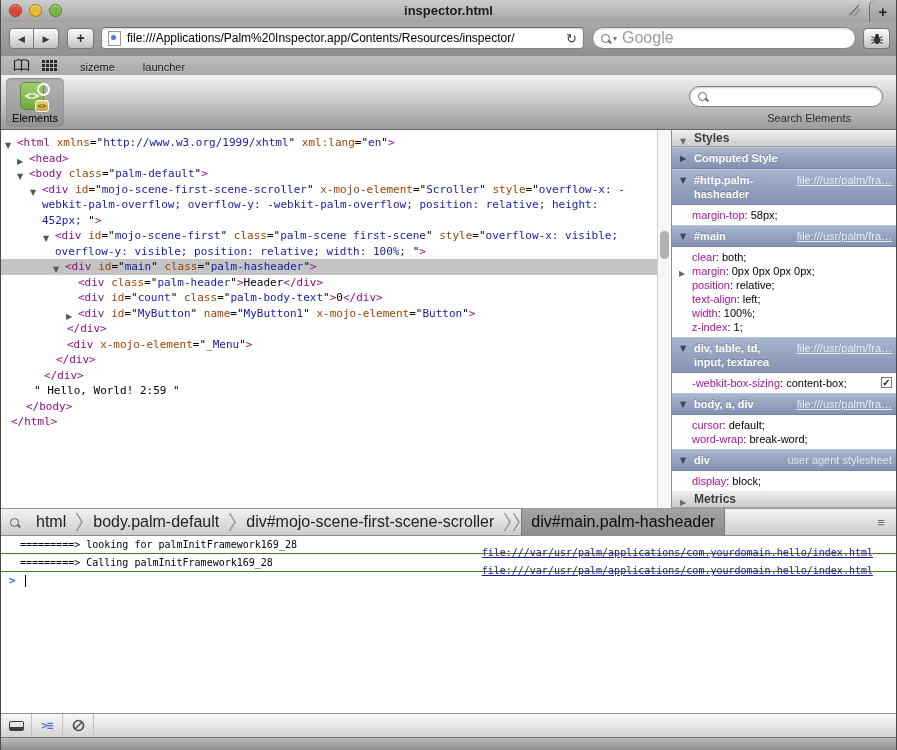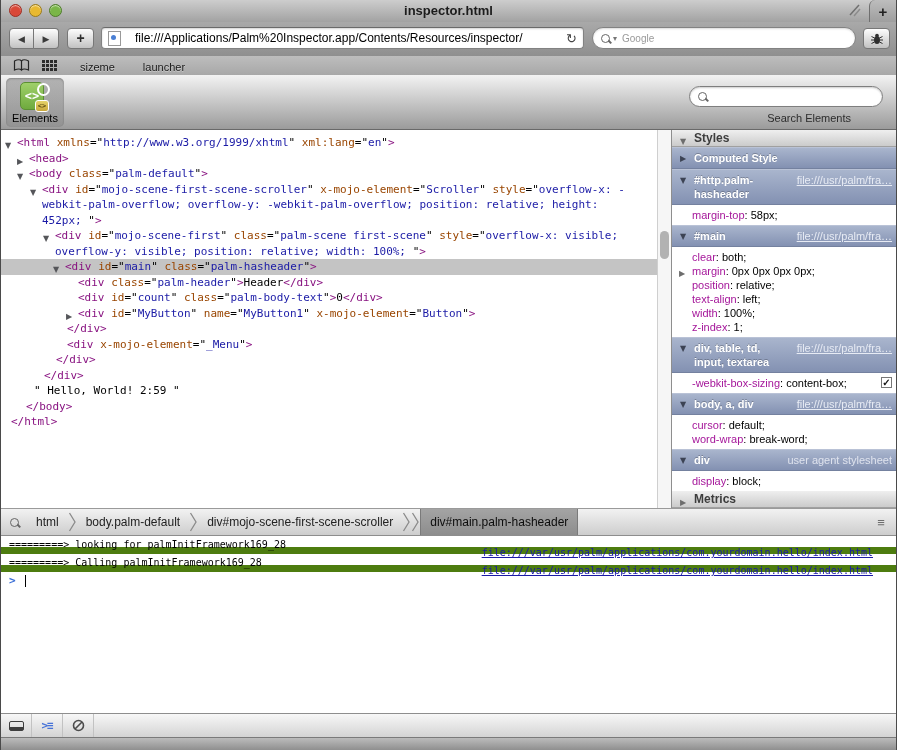--- a/index.html
+++ b/index.html
@@ -29,29 +29,29 @@
     border:1px solid #777;box-sizing:border-box;text-align:center;font-size:9px;line-height:20px;color:#3a3a3a;}
   .nav-btn.back{border-radius:4px 0 0 4px;}
   .nav-btn.fwd{border-radius:0 4px 4px 0;border-left:none;}
   .plus-btn{position:absolute;left:66px;top:6px;width:27px;height:21px;background:linear-gradient(#fdfdfd,#c2c2c2);
     border:1px solid #777;border-radius:4px;box-sizing:border-box;text-align:center;font-size:14px;font-weight:bold;line-height:19px;color:#2e2e2e;}
   .url-field{position:absolute;left:100px;top:5px;width:483px;height:22px;background:#fff;
     border:1px solid #828282;border-top-color:#6a6a6a;border-radius:4px;box-sizing:border-box;
     display:flex;align-items:center;padding:0 6px;box-shadow:inset 0 1px 2px rgba(0,0,0,.18);}
   .favicon{width:11px;height:13px;background:#fff;border:1px solid #999;position:relative;flex:0 0 auto;}
   .favicon::after{content:"";position:absolute;left:2px;top:3px;width:5px;height:5px;border-radius:50%;background:#4a7fd4;}
-  .url-field input{flex:1;border:none;outline:none;font-size:12px;color:#000;margin-left:12px;
+  .url-field input{flex:1;border:none;outline:none;font-size:12px;color:#000;margin-left:4px;
     font-family:"Liberation Sans",sans-serif;background:transparent;}
   .reload{flex:0 0 auto;font-size:13px;color:#444;margin-left:4px;}
   .gsearch{position:absolute;left:591px;top:5px;width:264px;height:22px;background:#fff;border:1px solid #828282;
     border-radius:11px;box-sizing:border-box;display:flex;align-items:center;padding:0 8px;box-shadow:inset 0 1px 2px rgba(0,0,0,.15);}
   .mag{width:7px;height:7px;border:1.5px solid #666;border-radius:50%;position:relative;flex:0 0 auto;}
   .mag::after{content:"";position:absolute;left:6px;top:6px;width:4px;height:1.5px;background:#666;transform:rotate(45deg);}
   .gsearch .dd{font-size:8px;color:#777;margin:0 3px 0 3px;}
-  .gsearch input{flex:1;border:none;outline:none;font-size:10px;background:transparent;font-family:"Liberation Sans",sans-serif;color:#333;}
+  .gsearch input{flex:1;border:none;outline:none;font-size:16px;background:transparent;font-family:"Liberation Sans",sans-serif;color:#333;}
   .gsearch input::placeholder{color:#9a9a9a;}
   .bug-btn{position:absolute;left:862px;top:6px;width:27px;height:21px;background:linear-gradient(#fdfdfd,#c2c2c2);
     border:1px solid #777;border-radius:4px;box-sizing:border-box;display:flex;align-items:center;justify-content:center;}
 
   
   .bookmarks{position:absolute;left:0;top:56px;width:100%;height:19px;
     background:linear-gradient(#bdbdbd,#a8a8a8);border-bottom:1px solid #5f5f5f;display:flex;align-items:center;}
   .bm-icon{margin-left:12px;display:flex;align-items:center;}
   .bm-item{font-size:11px;color:#1a1a1a;margin-left:28px;text-shadow:0 1px 0 rgba(255,255,255,.35);}
   .bm-item:first-of-type{margin-left:22px;}
@@ -107,30 +107,30 @@
   .prop-row .tri{top:3px;left:7px;color:#6d6d6d;}
   .prop-name{color:#a5169a;}
   .cb{position:absolute;right:6px;top:1px;width:11px;height:11px;border:1px solid #777;background:#fff;
     box-sizing:border-box;text-align:center;font-size:10px;line-height:9px;color:#111;font-weight:bold;}
 
   
   .crumbbar{position:absolute;left:0;top:508px;width:100%;height:28px;
     background:linear-gradient(#f2f2f2,#cdcdcd);border-top:1px solid #9a9a9a;border-bottom:1px solid #8d8d8d;
     box-sizing:border-box;display:flex;align-items:stretch;overflow:hidden;}
   .crumb-mag{flex:0 0 auto;width:26px;display:flex;align-items:center;justify-content:center;}
-  .crumb{flex:0 0 auto;display:flex;align-items:center;padding:0 9px;font-size:12px;color:#222;}
+  .crumb{flex:0 0 auto;display:flex;align-items:center;padding:0 9px;font-size:16px;color:#222;}
   .crumb.selected{background:linear-gradient(#a4a4a4,#8d8d8d);border-left:1px solid #7a7a7a;border-right:1px solid #7a7a7a;color:#0c0c0c;}
   .crumb-sep{flex:0 0 auto;display:flex;align-items:center;}
   .crumb-spacer{flex:1;}
   .crumb-menu{flex:0 0 auto;width:30px;display:flex;align-items:center;justify-content:center;color:#6e6e6e;font-size:13px;}
 
   
   .console{position:absolute;left:0;top:536px;width:100%;height:177px;background:#fff;
     font-family:"DejaVu Sans Mono",monospace;font-size:10px;}
-  .log-row{position:relative;height:18px;line-height:18px;border-bottom:7px solid #4d7c0f;padding-left:8px;box-sizing:border-box;color:#000;}
+  .log-row{position:relative;height:18px;line-height:18px;border-bottom:1px solid #4d7c0f;padding-left:19px;box-sizing:border-box;color:#000;}
   .log-link{position:absolute;right:23px;top:8px;color:#1a1aa6;text-decoration:underline;}
   .prompt-row{position:relative;height:18px;line-height:18px;padding-left:8px;}
   .prompt{color:#3b6fd6;font-weight:bold;font-size:11px;}
   .caret{display:inline-block;width:1px;height:12px;background:#000;vertical-align:middle;margin-left:9px;}
 
   
   .bottombar{position:absolute;left:0;top:713px;width:100%;height:24px;
     background:linear-gradient(#f7f7f7,#d4d4d4);border-top:1px solid #8e8e8e;box-sizing:border-box;display:flex;align-items:stretch;}
   .bb-btn{width:30px;display:flex;align-items:center;justify-content:center;border-right:1px solid #c2c2c2;}
   .dock-icon{width:15px;height:10px;border:1.5px solid #3e3e3e;border-radius:2px;position:relative;box-sizing:border-box;}

